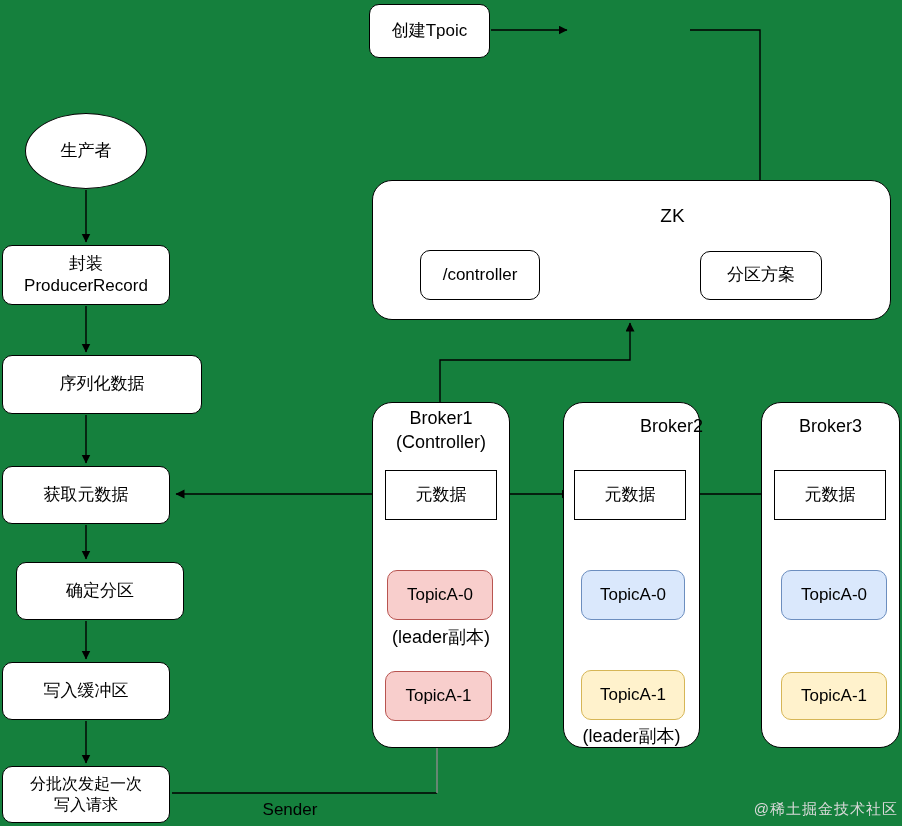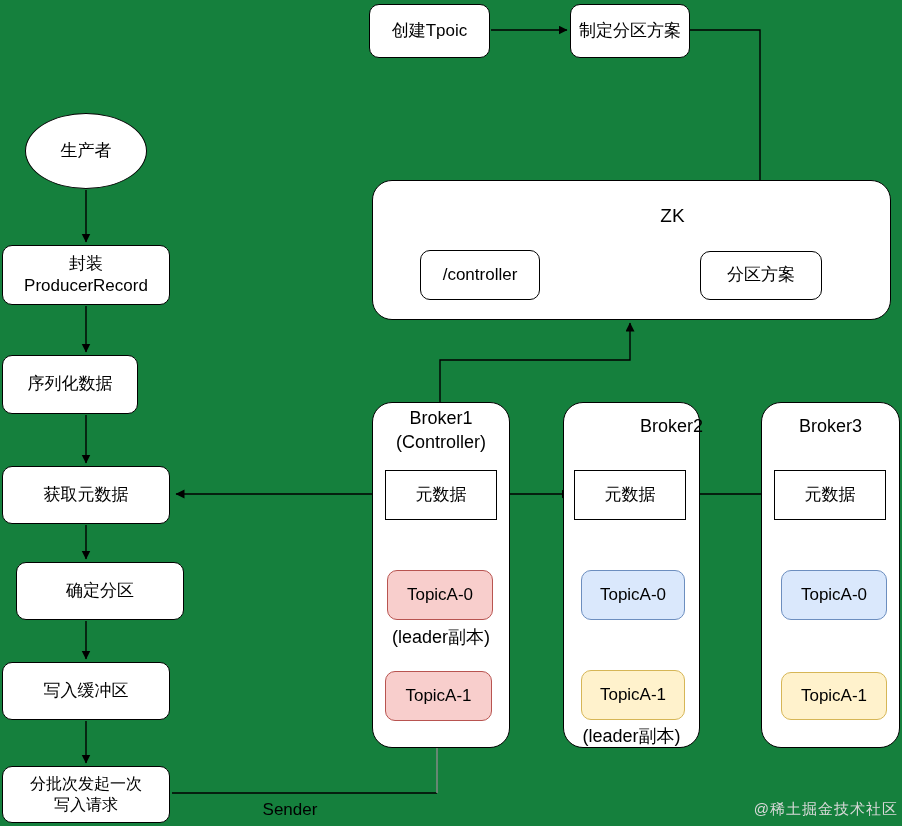--- a/index.html
+++ b/index.html
@@ -58,26 +58,25 @@
       <path d="M440,402 V360 H630 V323" marker-end="url(#ab)"></path>
       <path d="M176,494 H381" marker-start="url(#ab)" marker-end="url(#ab)"></path>
       <path d="M501,494 H570" marker-start="url(#ab)" marker-end="url(#ab)"></path>
       <path d="M687,494 H771" marker-end="url(#ab)"></path>
       <path d="M172,793 H437"></path>
     </g>
     <path d="M437,793 V726" stroke="#8a8a8a" stroke-width="1.4" fill="none" marker-end="url(#ag)"></path>
   </svg>
 
   <div class="node rounded" style="left:369px;top:4px;width:121px;height:54px;">创建Tpoic</div>
-  <div class="node rounded" style="left:570px;top:4px;width:120px;height:54px;">制定分区方案</div>
 
   <div class="node ellipse" style="left:25px;top:113px;width:122px;height:76px;">生产者</div>
   <div class="node rounded" style="left:2px;top:245px;width:168px;height:60px;">封装
 ProducerRecord</div>
-  <div class="node rounded" style="left:2px;top:355px;width:136px;height:59px;">序列化数据</div>
+  <div class="node rounded" style="left:2px;top:355px;width:200px;height:59px;">序列化数据</div>
   <div class="node rounded" style="left:2px;top:466px;width:168px;height:58px;">获取元数据</div>
   <div class="node rounded" style="left:16px;top:562px;width:168px;height:58px;">确定分区</div>
   <div class="node rounded" style="left:2px;top:662px;width:168px;height:58px;">写入缓冲区</div>
   <div class="node rounded" style="left:2px;top:766px;width:168px;height:57px;font-size:16px;">分批次发起一次
 写入请求</div>
 
   <div class="node container" style="left:372px;top:180px;width:519px;height:140px;"></div>
   <div class="group-title" style="left:372px;top:203px;width:519px;font-size:19px;padding-left:41px;">ZK</div>
   <div class="node rounded" style="left:420px;top:250px;width:120px;height:50px;font-size:17px;">/controller</div>
   <div class="node rounded" style="left:700px;top:251px;width:122px;height:49px;">分区方案</div>

